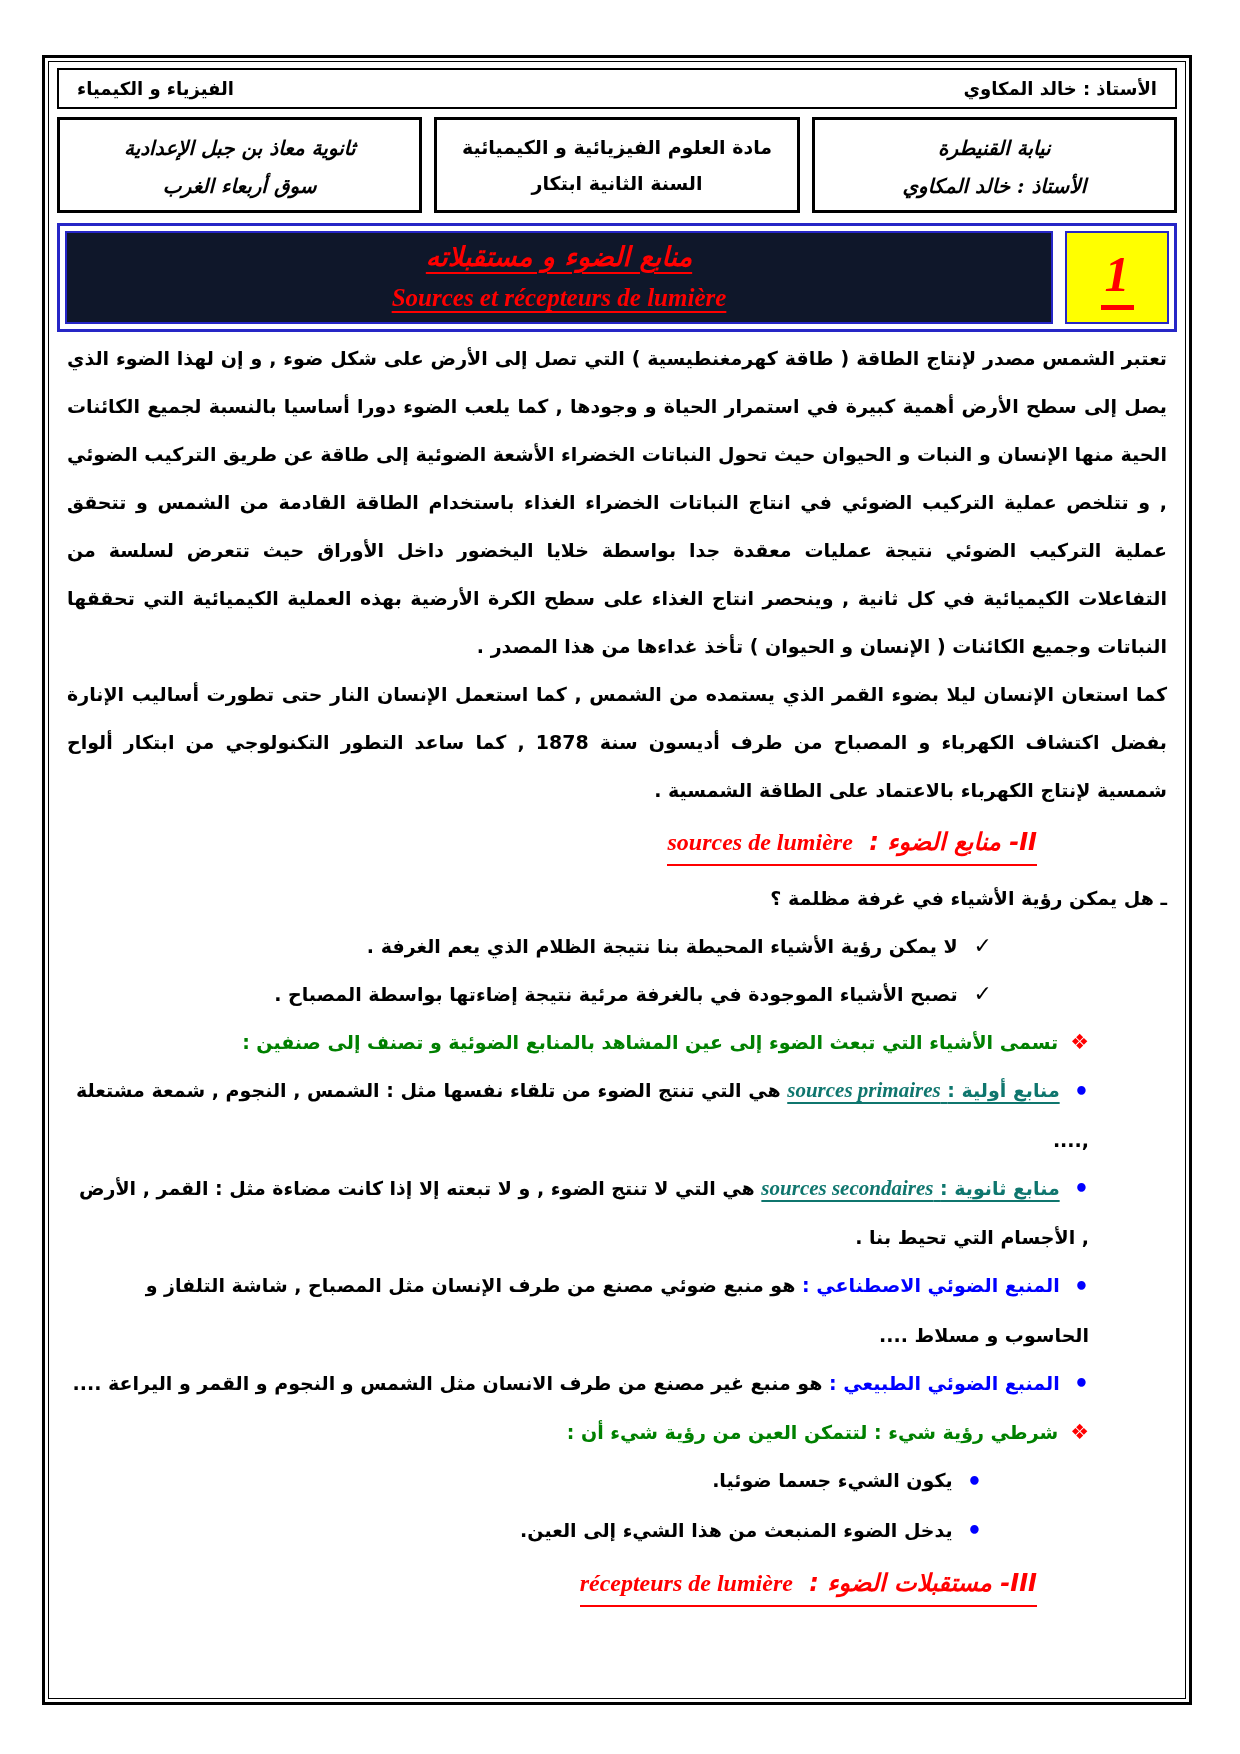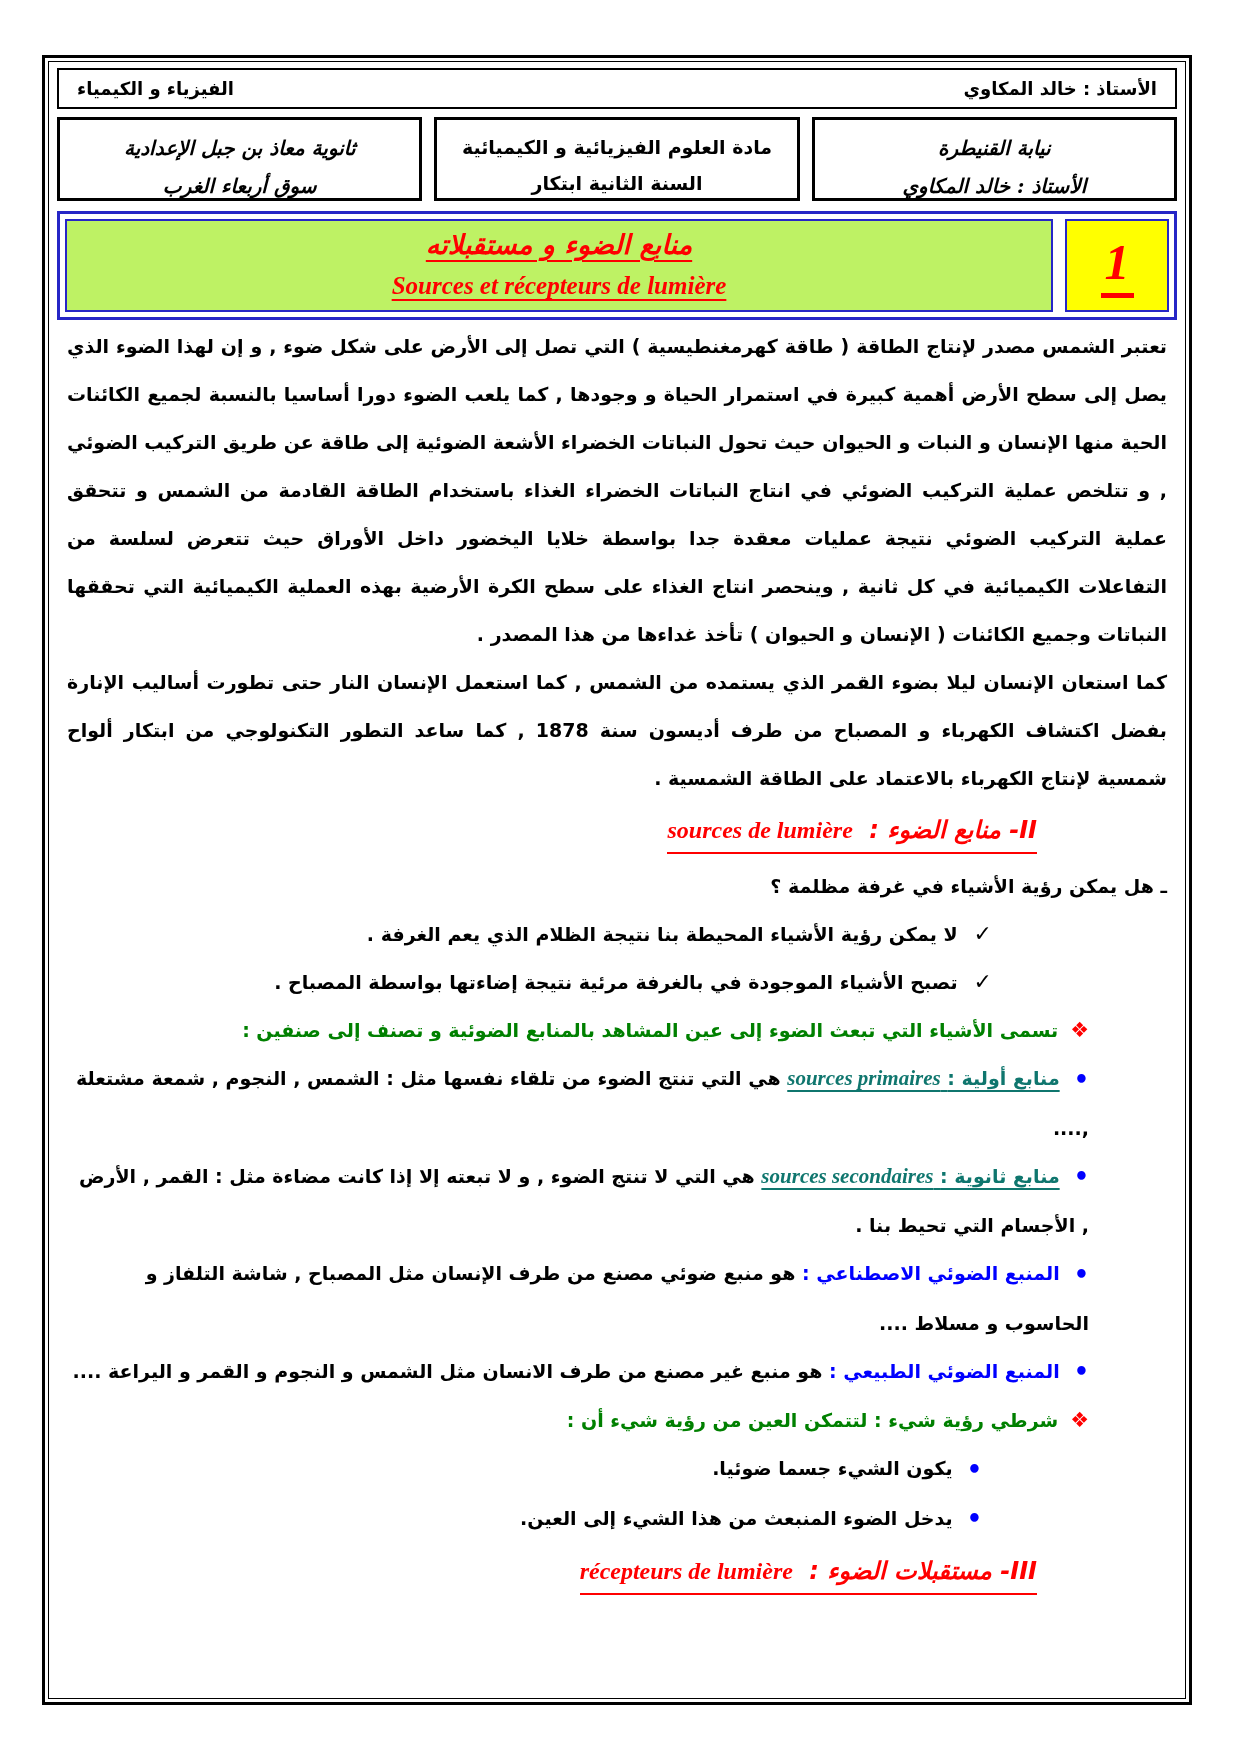--- a/index.html
+++ b/index.html
@@ -17,32 +17,32 @@
     padding:6px 8px;display:flex;flex-direction:column;overflow:hidden;
   }
   
   .header-row1{
     direction:rtl;border:2px solid #000;display:flex;justify-content:space-between;
     align-items:center;padding:8px 18px;font-weight:bold;font-size:18px;flex:0 0 auto;
   }
   
   .header-boxes{direction:rtl;display:flex;gap:12px;margin-top:8px;flex:0 0 auto;}
   .hbox{
-    flex:1;border:3px solid #000;text-align:center;padding:10px 6px 0 6px;
+    flex:1;border:3px solid #000;text-align:center;padding:10px 6px 12px 6px;
     font-weight:bold;font-size:19px;
   }
   .hbox .bx-line{margin:6px 0 14px 0;}
   .hbox .bx-line:last-child{margin-bottom:0;}
   .hbox.script{font-family:"DejaVu Serif",serif;font-style:italic;font-size:20px;}
   
   .title-band{
     border:3px solid #2626c6;margin-top:10px;padding:5px;display:flex;gap:12px;flex:0 0 auto;
   }
   .title-box{
-    flex:1;border:2px solid #2626c6;background:#bef264;text-align:center;padding:8px 4px 10px 4px;
+    flex:1;border:2px solid #2626c6;background:#0f172a;text-align:center;padding:8px 4px 10px 4px;
   }
   .title-ar{
     color:#ff0000;font-weight:bold;font-style:italic;font-size:27px;
     text-decoration:underline;text-decoration-thickness:2px;text-underline-offset:6px;
   }
   .title-fr{
     color:#ff0000;font-weight:bold;font-style:italic;font-size:25px;margin-top:12px;
     font-family:Liberation Serif, serif;
     text-decoration:underline;text-decoration-thickness:2px;text-underline-offset:5px;
   }

